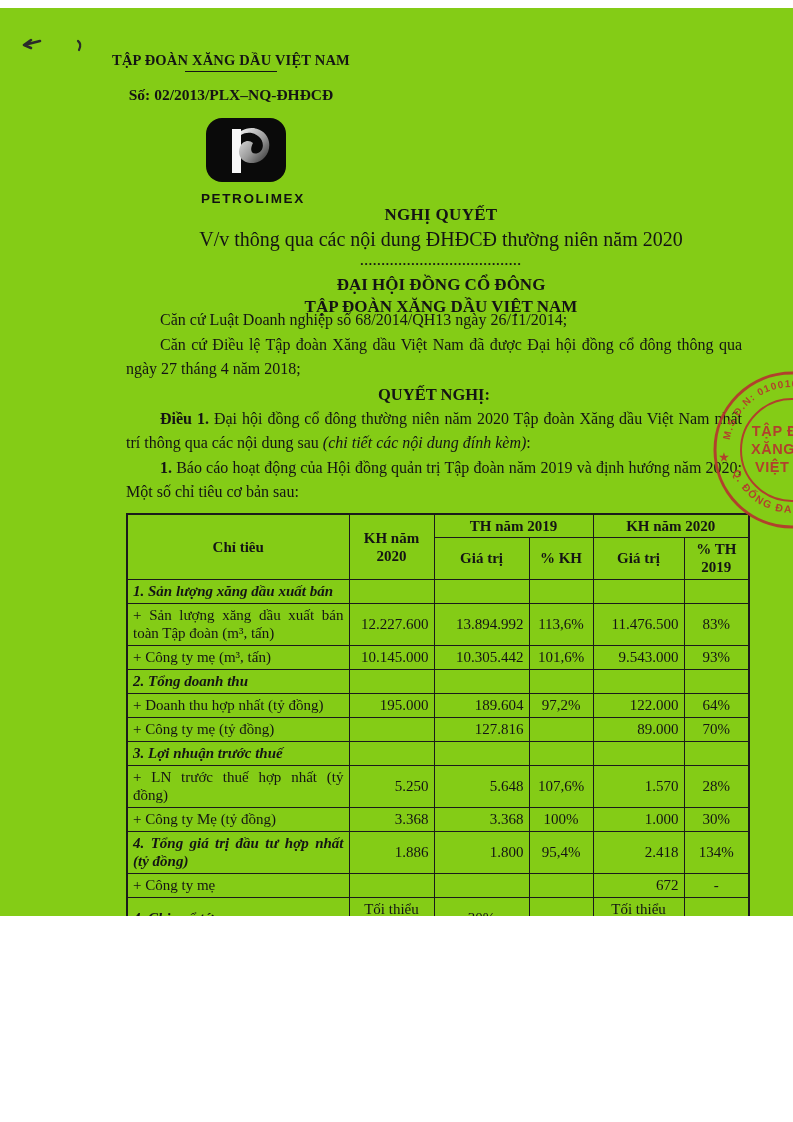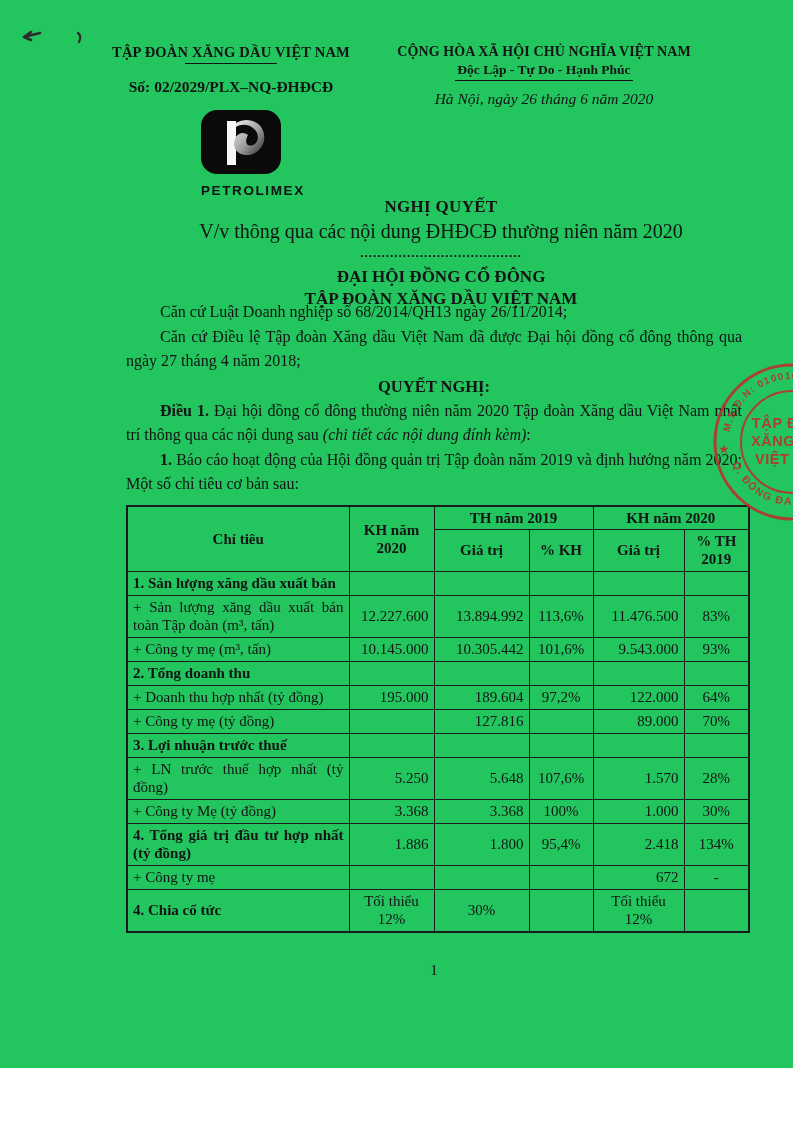--- a/index.html
+++ b/index.html
@@ -1,39 +1,39 @@
 <!DOCTYPE html>
 <html><head>
 <meta charset="utf-8">
 <style>
   * { margin:0; padding:0; box-sizing:border-box; }
   html,body { background:#ffffff; }
   .page {
-    position:relative; width:793px; height:1068px; margin:0 auto;
-    background:#22c55e; overflow:hidden;
+    position:relative; width:793px; height:908px; margin:8px auto;
+    background:#84cc16; overflow:hidden;
     font-family:"Liberation Serif", serif; color:#141414;
   }
 
   
   .hand-marks { position:absolute; left:16px; top:24px; }
 
   
   .doc-header { position:absolute; top:44px; left:0; width:100%; display:flex; }
   .hdr-left { width:250px; margin-left:106px; text-align:center; }
   .org-name { font-weight:bold; font-size:14.5px; letter-spacing:.2px; }
   .org-underline { width:92px; border-bottom:1.5px solid #141414; margin:2px auto 14px auto; }
   .doc-number { font-weight:bold; font-size:15.5px; }
   .hdr-right { width:320px; margin-left:28px; text-align:center; }
   .national-title { font-weight:bold; font-size:14px; letter-spacing:.1px; }
   .national-motto { display:inline-block; font-weight:bold; font-size:13.5px;
     border-bottom:1.6px solid #141414; padding:1px 2px 2px 2px; }
   .place-date { font-style:italic; font-size:15.5px; margin-top:9px; }
 
   
-  .logo-block { position:absolute; left:201px; top:110px; width:90px; text-align:left; }
+  .logo-block { position:absolute; left:201px; top:110px; width:90px; text-align:center; }
   .brand { font-family:"Liberation Sans", sans-serif; font-weight:bold; font-size:13.5px;
     letter-spacing:1.6px; color:#111; margin-top:3px; }
 
   
   .title-block { position:absolute; top:197px; left:140px; width:602px; text-align:center; }
   .doc-type { font-weight:bold; font-size:17px; letter-spacing:.3px; }
   .doc-subject { font-weight:normal; font-size:20px; margin-top:3px; }
   .dots { font-weight:bold; font-size:13px; letter-spacing:1px; line-height:14px; margin-top:3px; }
   .issuer1 { font-weight:bold; font-size:17px; margin-top:7px; }
   .issuer2 { font-weight:bold; font-size:17px; margin-top:2px; }
@@ -46,21 +46,21 @@
   .inline-italic { font-style:italic; }
 
   
   table.kpi { border-collapse:collapse; width:622px; margin-top:8px; table-layout:fixed; }
   table.kpi th, table.kpi td { border:1.6px solid #1b1b1b; font-size:15px; line-height:18px;
     vertical-align:middle; padding:2.5px 5px; }
   table.kpi { border:2px solid #1b1b1b; }
   table.kpi thead th { font-weight:bold; text-align:center; }
   table.kpi thead tr:first-child th { padding:2px 4px; }
   td.c-label { text-align:justify; padding-left:7px; padding-right:6px; }
-  td.c-label.bold { font-weight:bold; }
+  td.c-label.bold { font-weight:bold;font-style:italic; }
   td.c-num { text-align:right; padding-right:9px; }
   td.c-center { text-align:center; }
 
   .page-number { text-align:center; font-size:15px; margin-top:29px; }
 
   
   .stamp { position:absolute; left:702px; top:352px; width:180px; height:180px; opacity:.93; }
   .stamp text { fill:#b5372e; font-family:"Liberation Sans", sans-serif; font-weight:bold; }
   .stamp .ring-text { font-size:10px; letter-spacing:1.2px; }
   .stamp .bottom-text { font-size:10.5px; letter-spacing:1.4px; }
@@ -74,26 +74,21 @@
 
   <svg class="hand-marks" width="80" height="26">
     <path d="M24,9 L8,13 M8,13 l7,-5 M8,13 l7,3" stroke="#2b2b2b" stroke-width="2.6" fill="none" stroke-linecap="round"></path>
     <path d="M62,9 q4,3 1,9" stroke="#2b2b2b" stroke-width="2.2" fill="none" stroke-linecap="round"></path>
   </svg>
 
   <div class="doc-header">
     <div class="hdr-left">
       <div class="org-name">TẬP ĐOÀN XĂNG DẦU VIỆT NAM</div>
       <div class="org-underline"></div>
-      <div class="doc-number">Số: 02/2029/PLX–NQ-ĐHĐCĐ</div>
-    </div>
-    <div class="hdr-right">
-      <div class="national-title">CỘNG HÒA XÃ HỘI CHỦ NGHĨA VIỆT NAM</div>
-      <div><span class="national-motto">Độc Lập - Tự Do - Hạnh Phúc</span></div>
-      <div class="place-date">Hà Nội, ngày 26 tháng 6 năm 2020</div>
+      <div class="doc-number">Số: 02/2013/PLX–NQ-ĐHĐCĐ</div>
     </div>
   </div>
 
   <div class="logo-block">
     <svg width="80" height="66">
       <defs>
         <linearGradient id="dropGrad" x1="0" y1="0" x2="1" y2="1">
           <stop offset="0" stop-color="#f4f4f4"></stop>
           <stop offset="0.55" stop-color="#9a9a9a"></stop>
           <stop offset="1" stop-color="#2a2a2a"></stop>

